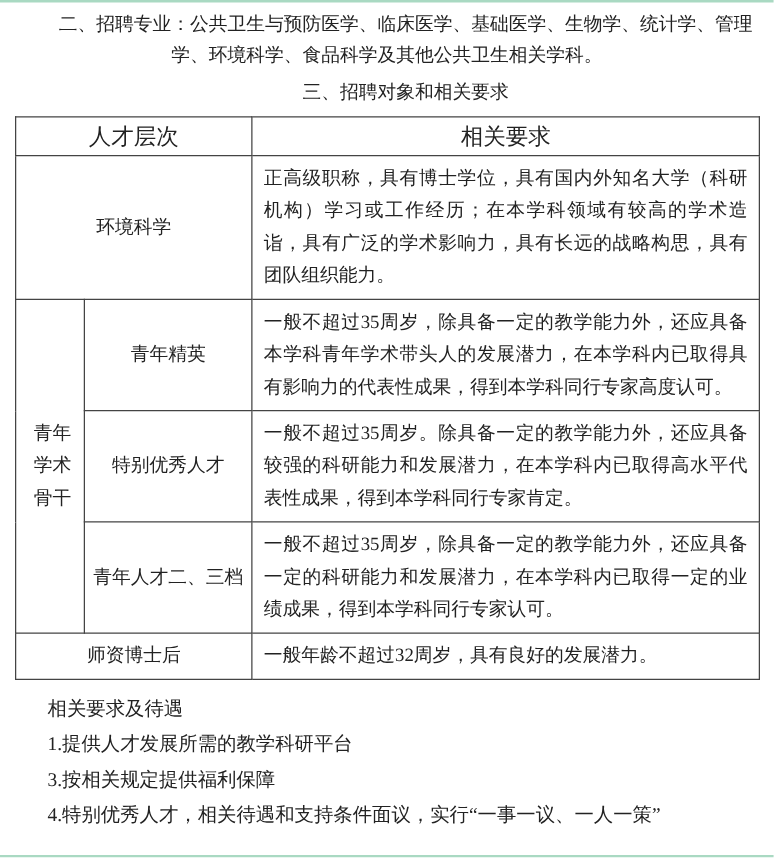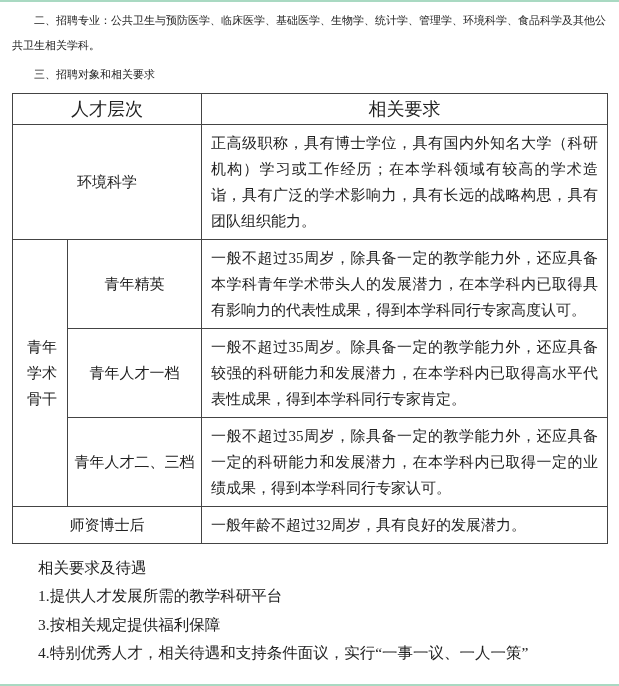--- a/index.html
+++ b/index.html
@@ -24,24 +24,25 @@
     background: #a9d9c2;
   }
   .edge-line.top { top: 0; }
   .edge-line.bottom { bottom: 0; }
 
   .content {
     padding: 8px 12px 0 12px;
   }
 
   .para {
-    font-size: 11px;
+    font-size: 15px;
     line-height: 25px;
     text-indent: 2em;
     margin: 0 0 4px 0;
+    text-align: center;
   }
   .para.single {
     margin: 2px 0 6px 0;
   }
 
   table.req-table {
     border-collapse: collapse;
     width: 595px;
     table-layout: fixed;
     font-size: 15px;
@@ -113,21 +114,21 @@
     <tr>
       <td colspan="2" class="level-cell">环境科学</td>
       <td class="req-cell">正高级职称，具有博士学位，具有国内外知名大学（科研机构）学习或工作经历；在本学科领域有较高的学术造诣，具有广泛的学术影响力，具有长远的战略构思，具有团队组织能力。</td>
     </tr>
     <tr>
       <td rowspan="3" class="group-cell">青年学术骨干</td>
       <td class="level-cell">青年精英</td>
       <td class="req-cell">一般不超过35周岁，除具备一定的教学能力外，还应具备本学科青年学术带头人的发展潜力，在本学科内已取得具有影响力的代表性成果，得到本学科同行专家高度认可。</td>
     </tr>
     <tr>
-      <td class="level-cell">青年人才一档</td>
+      <td class="level-cell">特别优秀人才</td>
       <td class="req-cell">一般不超过35周岁。除具备一定的教学能力外，还应具备较强的科研能力和发展潜力，在本学科内已取得高水平代表性成果，得到本学科同行专家肯定。</td>
     </tr>
     <tr>
       <td class="level-cell">青年人才二、三档</td>
       <td class="req-cell">一般不超过35周岁，除具备一定的教学能力外，还应具备一定的科研能力和发展潜力，在本学科内已取得一定的业绩成果，得到本学科同行专家认可。</td>
     </tr>
     <tr>
       <td colspan="2" class="level-cell">师资博士后</td>
       <td class="req-cell">一般年龄不超过32周岁，具有良好的发展潜力。</td>
     </tr>

